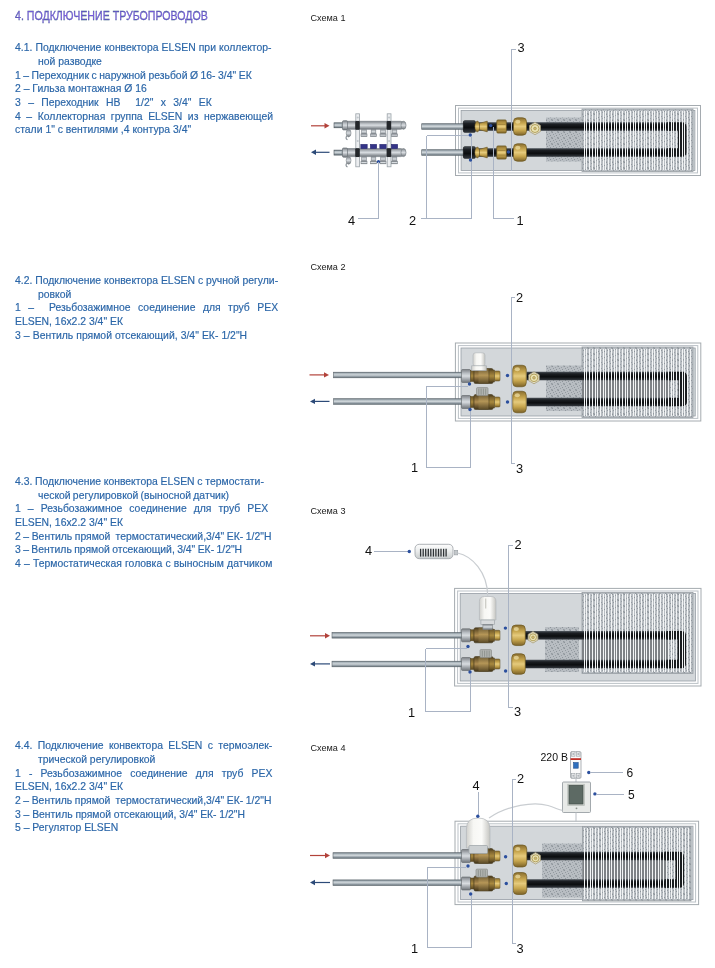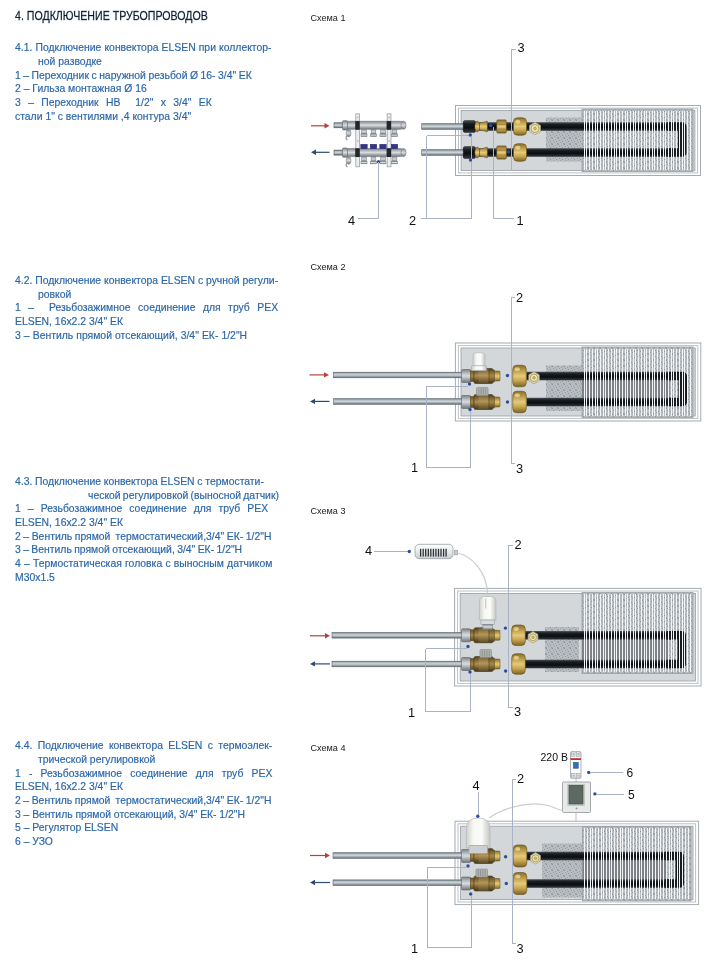--- a/index.html
+++ b/index.html
@@ -1,58 +1,57 @@
 <!DOCTYPE html>
 <html><head><meta charset="utf-8">
 <style>
 html,body{margin:0;padding:0;background:#ffffff}
 body{width:715px;height:968px;position:relative;overflow:hidden;
  font-family:"Liberation Sans",sans-serif;}
 .tb{position:absolute;color:#2b66a8;font-size:11.3px;line-height:13.68px;width:330px;-webkit-text-stroke:0.18px #2b66a8;}
 .tb div{white-space:pre;height:13.68px;}
 .tb span{display:inline-block;transform:scaleX(0.92);transform-origin:0 50%;white-space:pre;}
-.title{position:absolute;left:15px;top:7.7px;color:#000000;font-size:13.1px;line-height:15px;-webkit-text-stroke:0.3px #33587e;}
+.title{position:absolute;left:15px;top:7.7px;color:#8b5cf6;font-size:13.1px;line-height:15px;-webkit-text-stroke:0.3px #33587e;}
 .title span{display:inline-block;transform:scaleX(0.811);transform-origin:0 50%;white-space:pre;}
 svg{position:absolute;left:0;top:0;}
 </style></head><body>
 <div class="title"><span>4. ПОДКЛЮЧЕНИЕ ТРУБОПРОВОДОВ</span></div>
 <div class="tb" style="left:15px;top:41.4px">
 <div style=""><span style="word-spacing:0.23px;">4.1. Подключение конвектора ELSEN при коллектор-</span></div>
 <div style="padding-left:22.8px;"><span style="">ной разводке</span></div>
 <div style=""><span style="word-spacing:-0.42px;">1 – Переходник с наружной резьбой Ø 16- 3/4" ЕК</span></div>
 <div style=""><span style="">2 – Гильза монтажная Ø 16</span></div>
 <div style=""><span style="word-spacing:4.87px;">3 – Переходник НВ  1/2" х 3/4" ЕК</span></div>
+<div style=""><span style="word-spacing:2.94px;">4 – Коллекторная группа ELSEN из нержавеющей</span></div>
 <div style=""><span style="">стали 1" с вентилями ,4 контура 3/4"</span></div>
 </div>
 <div class="tb" style="left:15px;top:274px">
 <div style=""><span style="">4.2. Подключение конвектора ELSEN с ручной регули-</span></div>
 <div style="padding-left:22.8px;text-decoration:underline;"><span style="">ровкой</span></div>
 <div style=""><span style="word-spacing:4.99px;">1 –  Резьбозажимное соединение для труб PEX</span></div>
 <div style=""><span style="">ELSEN, 16х2.2 3/4" ЕК</span></div>
 <div style=""><span style="word-spacing:0.21px;">3 – Вентиль прямой отсекающий, 3/4" ЕК- 1/2"Н</span></div>
 </div>
 <div class="tb" style="left:15px;top:475px">
 <div style=""><span style="word-spacing:-0.14px;">4.3. Подключение конвектора ELSEN с термостати-</span></div>
-<div style="padding-left:22.8px;text-align:center;"><span style="word-spacing:-0.73px;">ческой регулировкой (выносной датчик)</span></div>
+<div style="padding-left:22.8px;"><span style="word-spacing:-0.73px;">ческой регулировкой (выносной датчик)</span></div>
 <div style=""><span style="word-spacing:4.53px;">1 – Резьбозажимное соединение для труб PEX</span></div>
 <div style=""><span style="">ELSEN, 16х2.2 3/4" ЕК</span></div>
 <div style=""><span style="word-spacing:-0.35px;">2 – Вентиль прямой  термостатический,3/4" ЕК- 1/2"Н</span></div>
 <div style=""><span style="word-spacing:-0.56px;">3 – Вентиль прямой отсекающий, 3/4" ЕК- 1/2"Н</span></div>
 <div style=""><span style="word-spacing:0.37px;">4 – Термостатическая головка с выносным датчиком</span></div>
-<div style=""><span style="">М30х1.5</span></div>
 </div>
 <div class="tb" style="left:15px;top:739.2px">
 <div style=""><span style="word-spacing:2.67px;">4.4. Подключение конвектора ELSEN с термоэлек-</span></div>
 <div style="padding-left:22.8px;"><span style="">трической регулировкой</span></div>
 <div style=""><span style="word-spacing:5.72px;">1 - Резьбозажимное соединение для труб PEX</span></div>
 <div style=""><span style="">ELSEN, 16х2.2 3/4" ЕК</span></div>
 <div style=""><span style="word-spacing:-0.35px;">2 – Вентиль прямой  термостатический,3/4" ЕК- 1/2"Н</span></div>
 <div style=""><span style="word-spacing:-0.11px;">3 – Вентиль прямой отсекающий, 3/4" ЕК- 1/2"Н</span></div>
 <div style=""><span style="">5 – Регулятор ELSEN</span></div>
-<div style=""><span style="">6 – УЗО</span></div>
 </div>
 <svg width="715" height="968" viewBox="0 0 715 968" font-family="Liberation Sans, sans-serif">
 <defs>
 <linearGradient id="bpipe" x1="0" y1="0" x2="0" y2="1">
  <stop offset="0" stop-color="#4a5158"></stop>
         <stop offset="0.25" stop-color="#1b1e22"></stop>
  <stop offset="0.6" stop-color="#0b0d0f"></stop>
         <stop offset="1" stop-color="#34393f"></stop>
 </linearGradient>
 <linearGradient id="gpipe" x1="0" y1="0" x2="0" y2="1">

